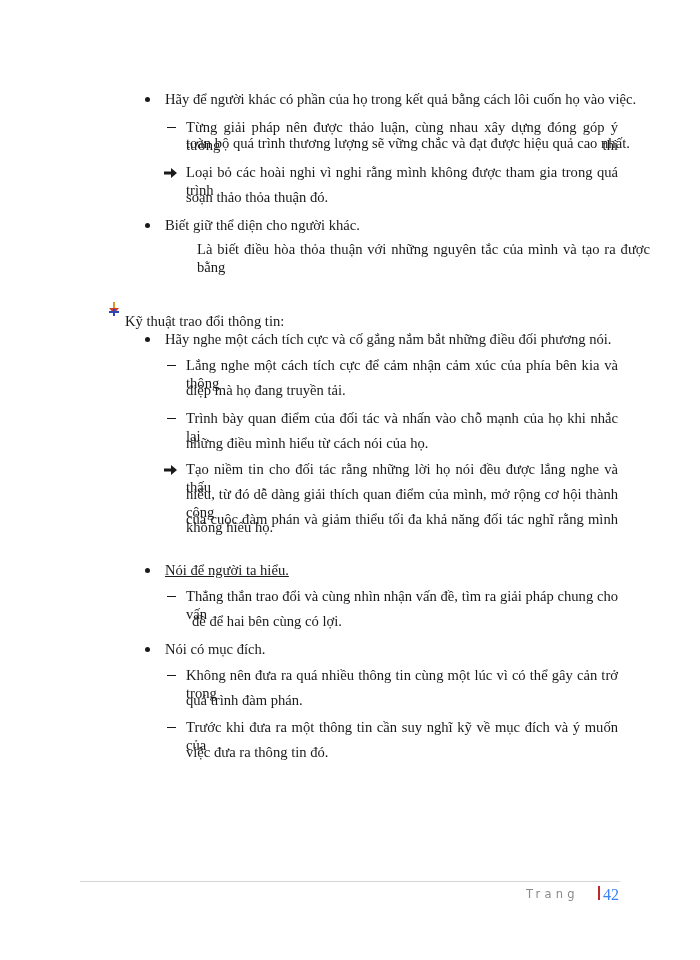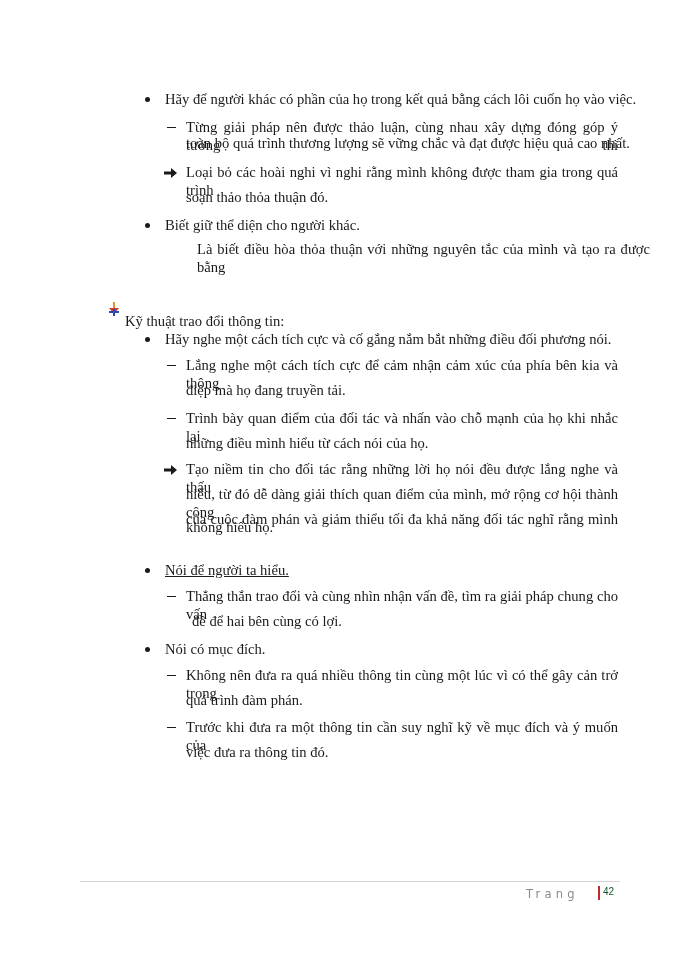--- a/index.html
+++ b/index.html
@@ -8,22 +8,22 @@
     .page { position: absolute; left: 0; top: 0; width: 700px; height: 916px; }
     .line { position: absolute; font-size: 14.6px; line-height: 18px; white-space: nowrap; }
     .just { text-align: justify; text-align-last: justify; white-space: normal; }
     .bullet-dot { width: 5px; height: 5px; border-radius: 50%; background: #1a1a1a; position: absolute; }
     .dash { position: absolute; width: 9px; height: 1px; background: #1a1a1a; }
     .arrow { position: absolute; }
     .footer-rule { position: absolute; left: 80px; top: 881px; width: 540px; height: 1px; background: #d4d4d4; }
     .footer-label { position: absolute; top: 887px; left: 526px; font-family: "DejaVu Sans", sans-serif;
                     font-size: 11.5px; letter-spacing: 4.2px; color: #8a8a8a; }
     .footer-sep { position: absolute; top: 886px; left: 598px; width: 2px; height: 14px; background: #c0272d; }
-    .footer-num { position: absolute; top: 886px; left: 603px; font-family: Liberation Sans, sans-serif;
-                  font-size: 10px; color: #14532d; }
+    .footer-num { position: absolute; top: 886px; left: 603px; font-family: Liberation Serif, serif;
+                  font-size: 16px; color: #3b82f6; }
     .pin-icon { position: absolute; left: 108px; top: 302px; width: 12px; height: 14px; }
   </style>
 </head>
 <body>
 
 <div class="page">
 
   <div class="bullet-dot" style="left:145px; top:97px;"></div>
   <div class="line" style="left:165px; top:90px;">Hãy để người khác có phần của họ trong kết quả bằng cách lôi cuốn họ vào việc.</div>
 

